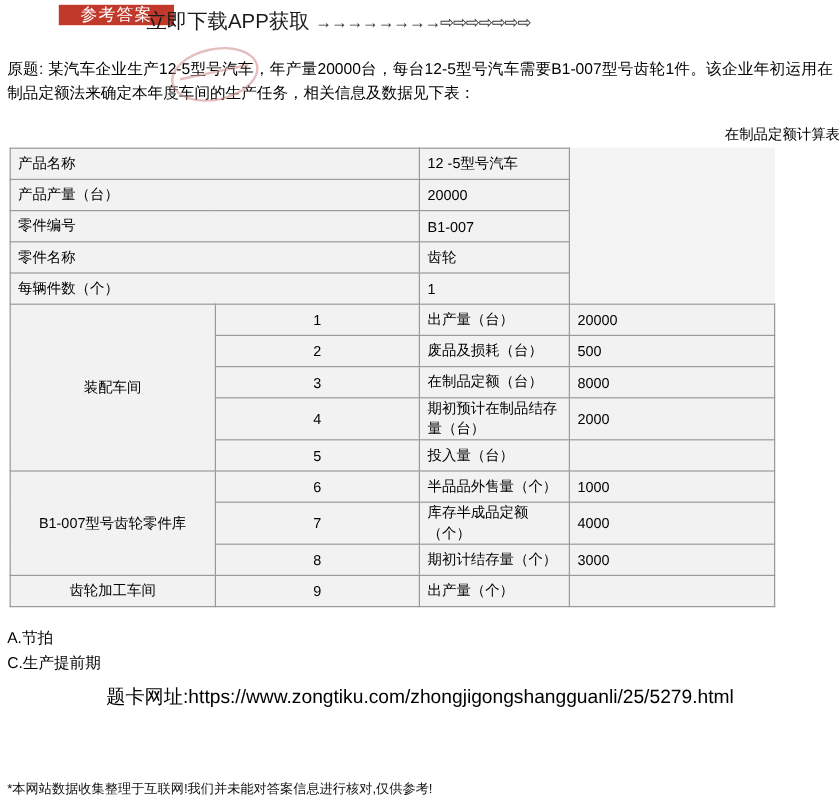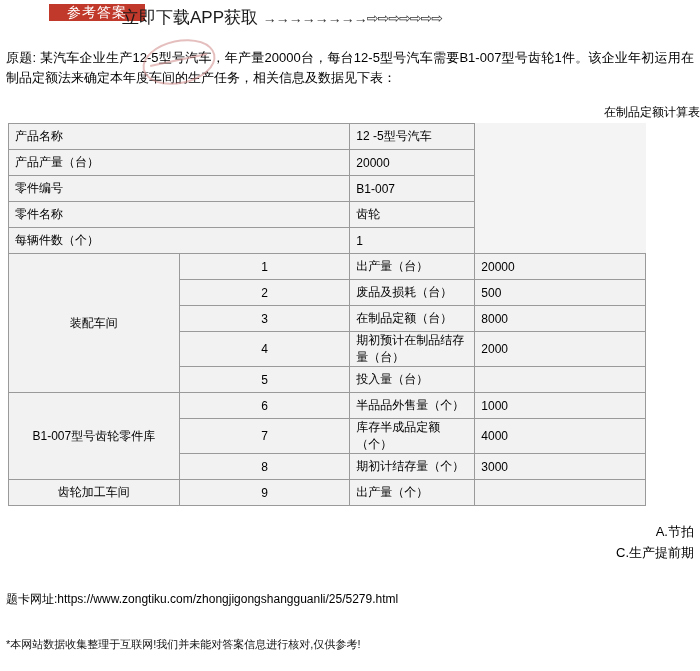--- a/index.html
+++ b/index.html
@@ -140,35 +140,35 @@
     margin: 4px 6px 0 6px;
     font-size: 13px;
     line-height: 20px;
   }
 
   
   .options {
     margin: 16px 6px 0 6px;
     font-size: 13px;
     line-height: 20px;
-    text-align: right;
   }
   .options div {
     margin-bottom: 1px;
   }
 
   
   .url-line {
-    margin: 28px 6px 0 6px;
-    font-size: 12px;
+    margin: 8px 6px 0 6px;
+    font-size: 16px;
+    text-align: center;
   }
   .disclaimer {
     position: absolute;
     left: 6px;
-    bottom: 19px;
+    bottom: 6px;
     font-size: 11px;
     color: #111;
   }
 </style>
 </head>
 <body>
 
 <div class="page">
 
   <div class="header">

